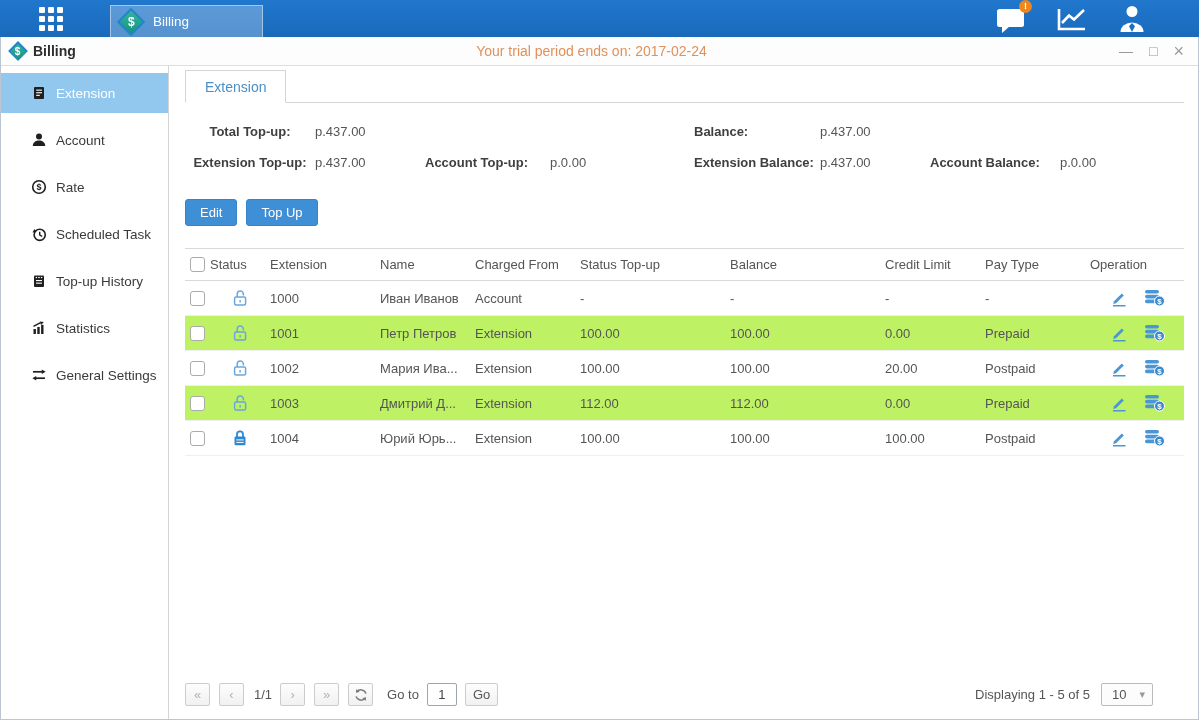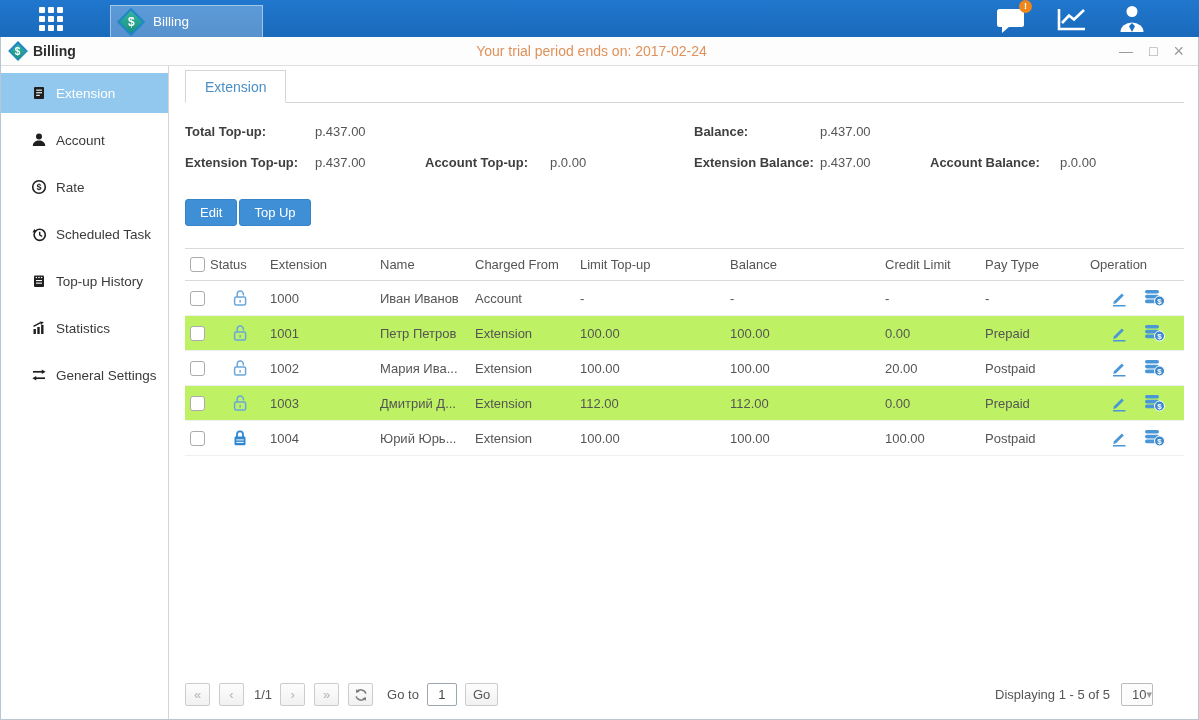--- a/index.html
+++ b/index.html
@@ -44,23 +44,23 @@
 
   .main { flex:1; display:flex; flex-direction:column; padding:0 14px 0 16px; overflow:hidden; }
   .tabstrip { height:37px; border-bottom:1px solid #d5d5d5; display:flex; align-items:flex-end; flex:0 0 37px; }
   .tab { height:33px; padding:0 19px; background:#fff; border:1px solid #d5d5d5; border-bottom:1px solid #fff;
     margin-bottom:-1px; display:flex; align-items:center; color:#4a8fc7; font-size:14px; cursor:pointer; }
 
   .summary { margin-top:13px; display:grid; grid-template-columns:240px 269px 236px 255px; }
   .sum-cell { height:31px; display:flex; align-items:center; }
   .sum-label { font-weight:bold; color:#3f3f3f; }
   .sum-value { color:#555; }
-  .lw1 { width:130px; } .lw2 { width:125px; } .lw3 { width:126px; } .lw4 { width:130px; }
-
-  .actions { margin-top:21px; display:flex; gap:2px; }
+  .lw1 { width:130px;text-align:center; } .lw2 { width:125px; } .lw3 { width:126px; } .lw4 { width:130px; }
+
+  .actions { margin-top:21px; display:flex; gap:9px; }
   .btn { height:27px; padding:0 14px; background:#3f8fd6; border:1px solid #3783c7; border-radius:3px;
     color:#fff; font-size:13px; display:flex; align-items:center; cursor:pointer; }
 
   
   .table { margin-top:22px; }
   .trow, .thead { display:grid; grid-template-columns:25px 60px 110px 95px 105px 150px 155px 100px 105px 95px; align-items:center; }
   .thead { height:33px; border-top:1px solid #d9d9d9; border-bottom:1px solid #d9d9d9; color:#555; }
   .trow { height:35px; border-bottom:1px solid #efefef; }
   .trow.alt { background:#bef264; }
   .cell { text-align:left; overflow:hidden; white-space:nowrap; }
@@ -75,21 +75,21 @@
   .pagination { flex:0 0 41px; display:flex; align-items:center; padding-bottom:8px; }
   .pg-btn { width:25px; height:23px; border:1px solid #ccc; border-radius:2px; background:linear-gradient(#fdfdfd,#f1f1f1);
     display:flex; align-items:center; justify-content:center; color:#b3b3b3; font-size:13px; cursor:pointer; margin-right:9px; }
   .pg-ind { margin:0 8px 0 1px; color:#555; }
   .goto-lbl { margin:0 8px 0 5px; color:#555; }
   .goto-input { width:30px; height:23px; border:1px solid #9aa7b1; border-radius:2px; text-align:center; font-size:13px;
     color:#444; font-family:inherit; margin-right:8px; }
   .pg-go { width:auto; padding:0 7px; color:#555; }
   .pg-right { margin-left:auto; display:flex; align-items:center; margin-right:31px; }
   .displaying { color:#555; margin-right:11px; }
-  .page-size { width:32px; height:23px; border:1px solid #bbb; border-radius:2px; background:#fcfcfc; display:flex;
+  .page-size { width:52px; height:23px; border:1px solid #bbb; border-radius:2px; background:#fcfcfc; display:flex;
     align-items:center; cursor:pointer; }
   .page-size .val { margin-left:10px; color:#555; }
   .page-size .caret { margin-left:auto; margin-right:7px; color:#999; font-size:11px; }
 </style>
 </head>
 <body>
 
 <div class="topbar">
   <div class="grid-btn">
     <svg class="grid-svg" width="24" height="24" viewBox="0 0 24 24">
@@ -275,21 +275,21 @@
 
       <div class="table">
         <div class="thead">
           <div class="cell cb">
               <span class="checkbox"></span>
             </div>
           <div class="cell">Status</div>
           <div class="cell">Extension</div>
           <div class="cell">Name</div>
           <div class="cell">Charged From</div>
-          <div class="cell">Limit Top-up</div>
+          <div class="cell">Status Top-up</div>
           <div class="cell">Balance</div>
           <div class="cell">Credit Limit</div>
           <div class="cell">Pay Type</div>
           <div class="cell">Operation</div>
         </div>
         <div>
             <div class="trow">
     <div class="cell cb">
                 <span class="checkbox"></span>
               </div>

